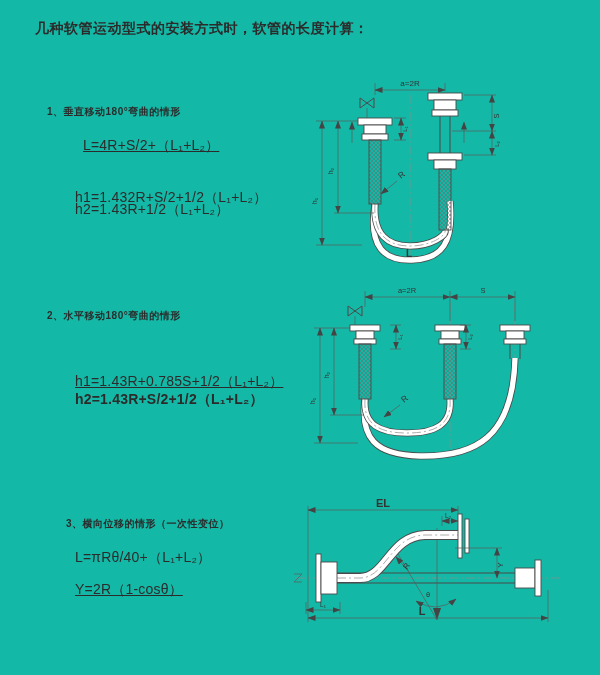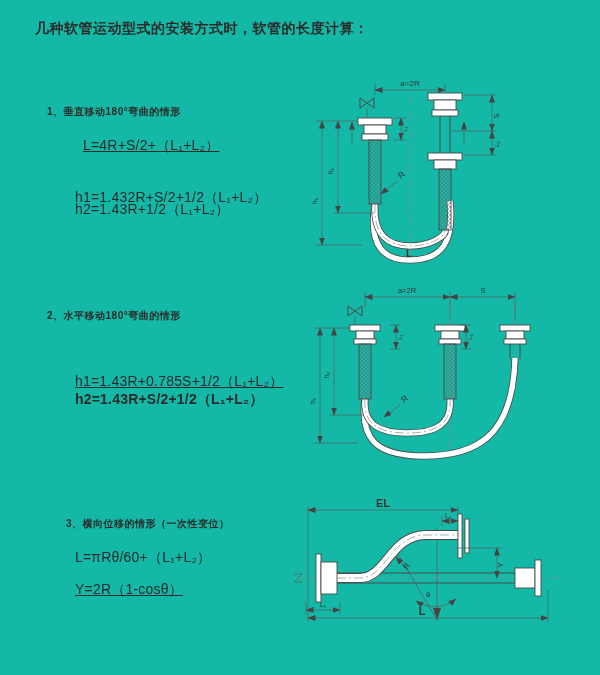--- a/index.html
+++ b/index.html
@@ -29,21 +29,21 @@
   <div class="sec-heading" style="left:47px;top:105px;">1、垂直移动180°弯曲的情形</div>
   <div class="formula" style="left:83px;top:137px;text-decoration:underline;">L=4R+S/2+（L₁+L₂）</div>
   <div class="formula" style="left:75px;top:169px;margin-top:20px;">h1=1.432R+S/2+1/2（L₁+L₂）</div>
   <div class="formula" style="left:75px;top:201px;">h2=1.43R+1/2（L₁+L₂）</div>
 
   <div class="sec-heading" style="left:47px;top:309px;">2、水平移动180°弯曲的情形</div>
   <div class="formula" style="left:75px;top:373px;text-decoration:underline;">h1=1.43R+0.785S+1/2（L₁+L₂）</div>
   <div class="formula" style="left:75px;top:391px;font-weight:bold;">h2=1.43R+S/2+1/2（L₁+L₂）</div>
 
   <div class="sec-heading" style="left:38px;top:517px;margin-left:28px;">3、横向位移的情形（一次性变位）</div>
-  <div class="formula" style="left:75px;top:549px;">L=πRθ/60+（L₁+L₂）</div>
+  <div class="formula" style="left:75px;top:549px;">L=πRθ/40+（L₁+L₂）</div>
   <div class="formula" style="left:75px;top:581px;text-decoration:underline;">Y=2R（1-cosθ）</div>
 
   <svg style="left:300px;top:73px;" width="300" height="200" viewBox="0 0 300 200">
     <defs>
       <marker id="ae1" markerUnits="userSpaceOnUse" markerWidth="8" markerHeight="6" refX="7.5" refY="3" orient="auto-start-reverse">
         <path d="M0,0 L8,3 L0,6 Z" fill="#444"></path>
       </marker>
       <pattern id="xh1" width="4" height="4" patternUnits="userSpaceOnUse">
         <path d="M0,4 L4,0 M0,0 L4,4" stroke="#6a6a6a" stroke-width=".5"></path>
       </pattern>

